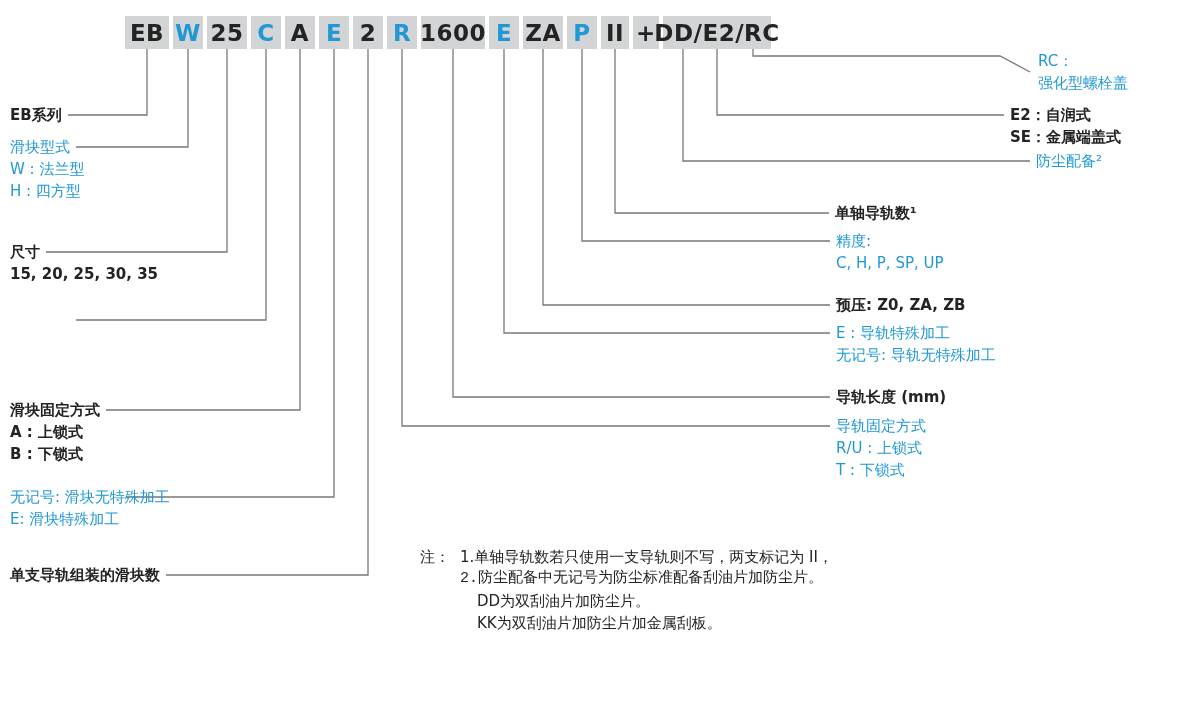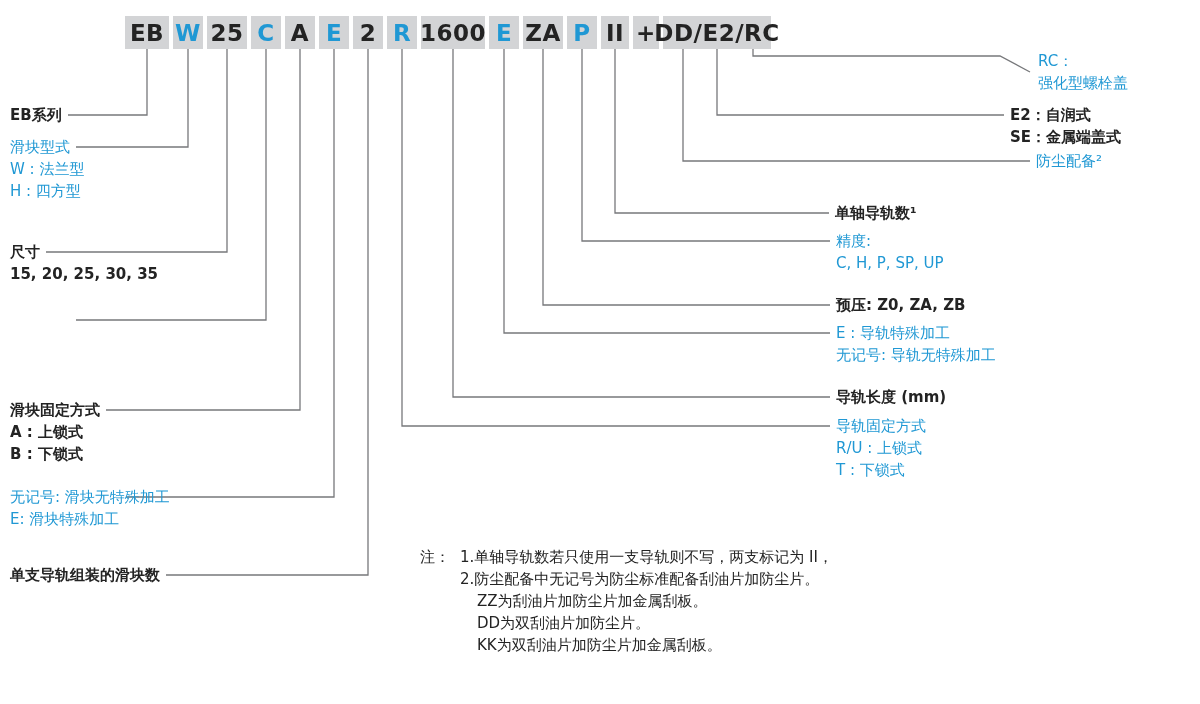--- a/index.html
+++ b/index.html
@@ -21,21 +21,21 @@
   svg.lines{position:absolute;left:0;top:0;}
   svg.lines polyline{fill:none;stroke:var(--line-gray);stroke-width:1.3;}
 
   .lbl{position:absolute;font-size:15px;line-height:22px;white-space:nowrap;}
   .lbl.blue{color:var(--accent-blue);}
   .lbl.black{color:var(--text-black);font-weight:bold;}
 
   .notes{position:absolute;left:420px;top:546px;font-size:15px;line-height:22px;color:var(--text-black);white-space:nowrap;}
   .note-flex{display:flex;}
   .note-prefix{width:40px;}
-  .ind1{padding-left:40px;}
+  .ind1{padding-left:40px;font-family:Liberation Mono, monospace;}
   .ind2{padding-left:57px;}
 </style>
 </head>
 <body>
 
 <div class="canvas">
 
   <svg class="lines" width="1200" height="704">
     <polyline points="147,49 147,115 68,115"></polyline>
     <polyline points="188,49 188,147 76,147"></polyline>
@@ -145,18 +145,17 @@
     <div>R/U : 上锁式</div>
     <div>T : 下锁式</div>
   </div>
 
   <div class="notes">
     <div class="note-flex">
       <span class="note-prefix">注：</span>
       <span>1.单轴导轨数若只使用一支导轨则不写，两支标记为 II，</span>
     </div>
     <div class="ind1">2.防尘配备中无记号为防尘标准配备刮油片加防尘片。</div>
-    <div class="ind2">ZZ为刮油片加防尘片加金属刮板。</div>
     <div class="ind2">DD为双刮油片加防尘片。</div>
     <div class="ind2">KK为双刮油片加防尘片加金属刮板。</div>
   </div>
 
 </div>
 
 </body></html>

